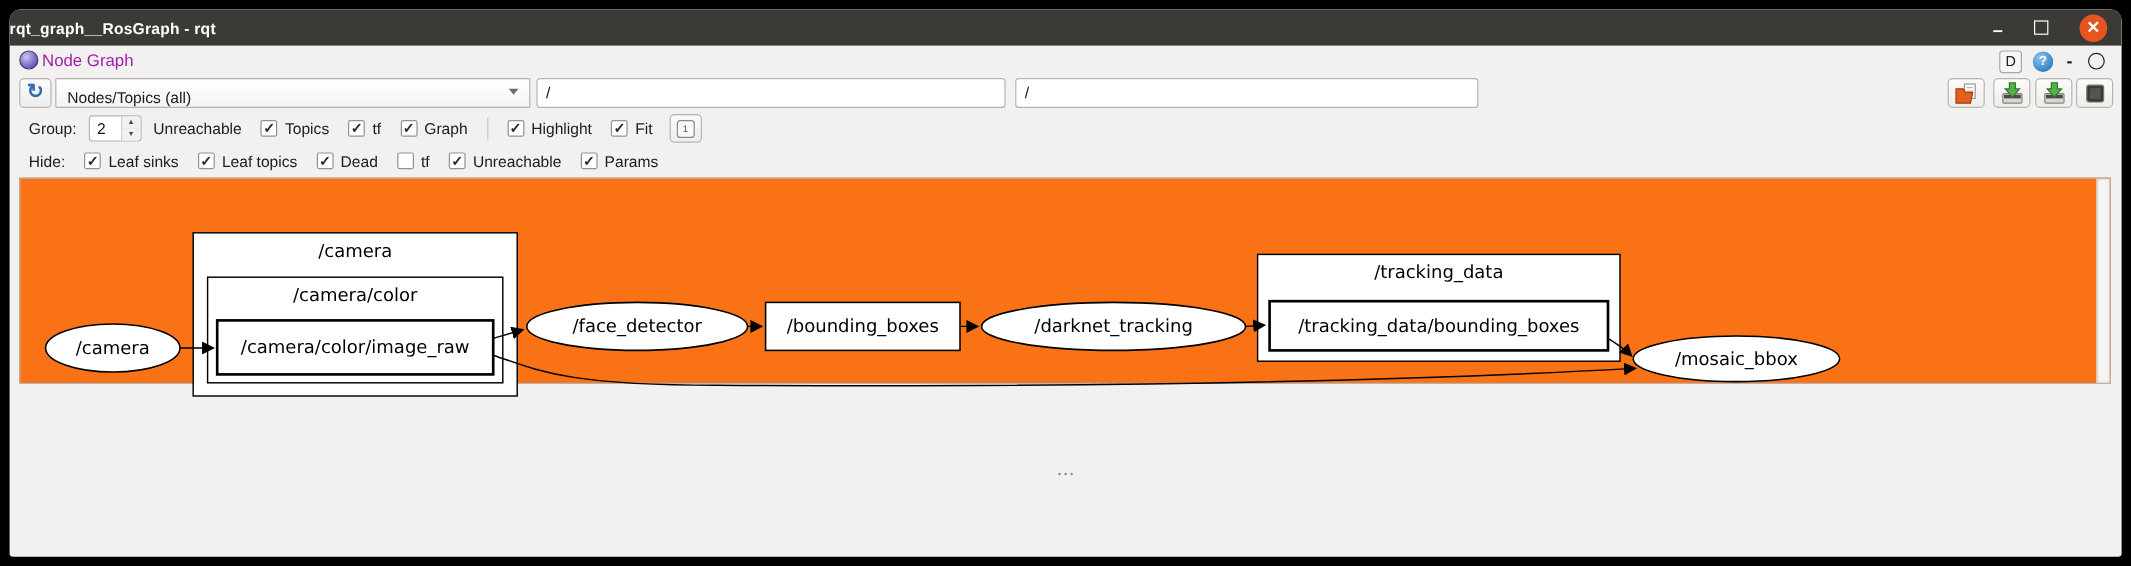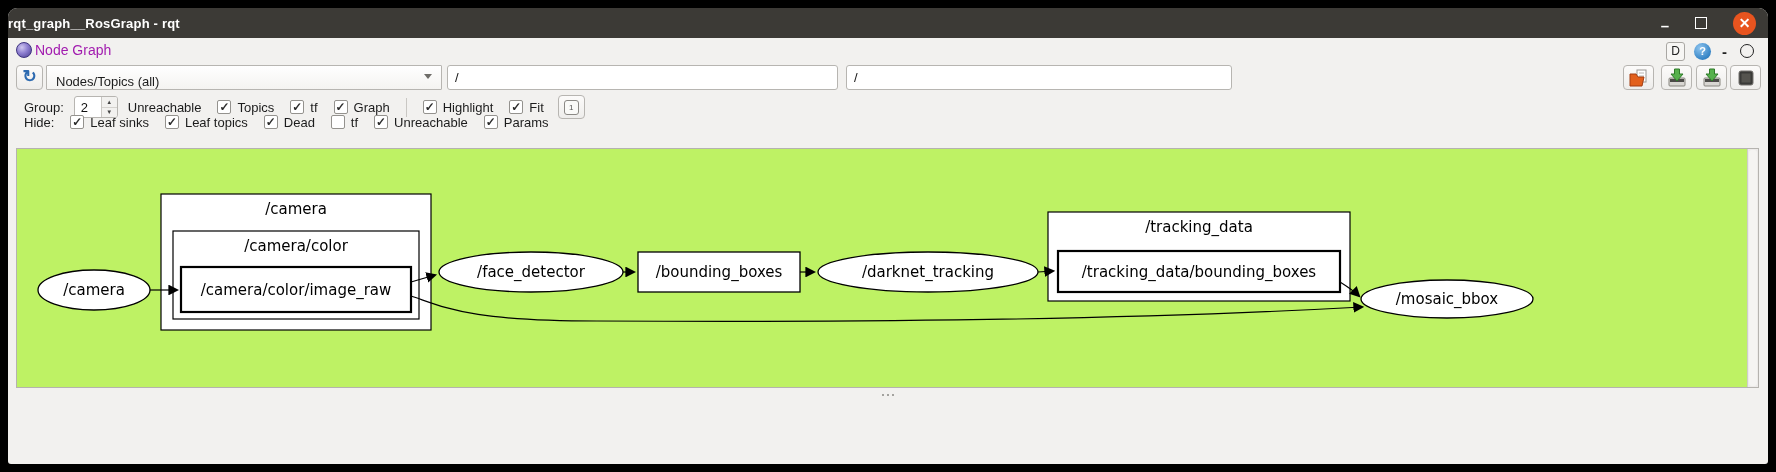--- a/index.html
+++ b/index.html
@@ -43,21 +43,21 @@
   .combo-arrow{position:absolute;right:9px;top:8px;width:0;height:0;border-left:4px solid transparent;
                border-right:4px solid transparent;border-top:5px solid #6e6c68;}
   .filter-input{position:absolute;top:1px;height:25px;border:1px solid #b7b5b1;border-radius:3px;background:#fff;
                 font-size:13px;color:#111;padding:0 0 0 7px;box-sizing:border-box;font-family:"Liberation Sans",sans-serif;}
   .node-filter{left:439px;width:391px;}
   .topic-filter{left:838px;width:386px;}
   .act-btn{width:31px;}
   
   .opt-row{position:absolute;left:0;width:100%;height:26px;display:flex;align-items:center;font-size:13px;color:#1c1c1c;}
   .group-row{top:86px;text-align:right;}
-  .hide-row{top:101px;}
+  .hide-row{top:113px;}
   .row-label{margin-left:16px;}
   .spinbox{margin-left:10px;width:44px;height:22px;border:1px solid #b7b5b1;border-radius:3px;background:#fff;
            position:relative;box-sizing:border-box;}
   .spin-value{position:absolute;left:6px;top:3px;font-size:13px;color:#111;}
   .spin-btns{position:absolute;right:0;top:0;bottom:0;width:15px;border-left:1px solid #c9c7c3;
              display:flex;flex-direction:column;}
   .spin-up,.spin-down{flex:1;display:flex;align-items:center;justify-content:center;background:#f2f1ef;font-size:6px;color:#444;}
   .spin-up{border-bottom:1px solid #d4d2ce;border-radius:0 2px 0 0;}
   .spin-down{border-radius:0 0 2px 0;}
   .ns-label{margin-left:10px;}
@@ -66,21 +66,21 @@
   .chk-box{width:14px;height:14px;border:1px solid #94928e;border-radius:2px;background:#fff;
            display:flex;align-items:center;justify-content:center;font-size:12px;font-weight:bold;color:#2c2c2c;
            box-sizing:border-box;line-height:1;}
   .chk-text{margin-left:6px;}
   .vsep{width:1px;height:19px;background:#c9c7c3;margin-left:16px;}
   .fit-btn{margin-left:14px;width:27px;height:24px;border:1px solid #b7b5b1;border-radius:4px;
            background:linear-gradient(#fcfbfa,#eeedeb);display:flex;align-items:center;justify-content:center;box-sizing:border-box;}
   .fit-ic{width:13px;height:13px;border:1px solid #8b8985;border-radius:3px;display:flex;align-items:center;
           justify-content:center;font-size:8px;color:#555;background:#fafaf8;}
   
-  .graph-area{position:absolute;left:8px;top:140px;width:1743px;height:240px;background:#bef264;
+  .graph-area{position:absolute;left:8px;top:140px;width:1743px;height:172px;background:#f97316;
               border:1px solid #b5b3af;box-sizing:border-box;}
   .graph-svg{position:absolute;left:0;top:0;}
   .graph-svg text{font-family:"DejaVu Sans",sans-serif;}
   .v-scrollbar{position:absolute;right:0;top:0;bottom:0;width:10px;background:#edebe9;border-left:1px solid #cfcdc9;}
   .v-thumb{position:absolute;left:1px;right:1px;top:1px;bottom:1px;background:#f5f4f2;border-radius:3px;}
   
   .splitter{position:absolute;left:0;top:383px;width:100%;height:8px;display:flex;align-items:center;justify-content:center;gap:3px;}
   .splitter i{width:2px;height:2px;border-radius:50%;background:#8a8884;display:block;}
 </style>
 </head>

